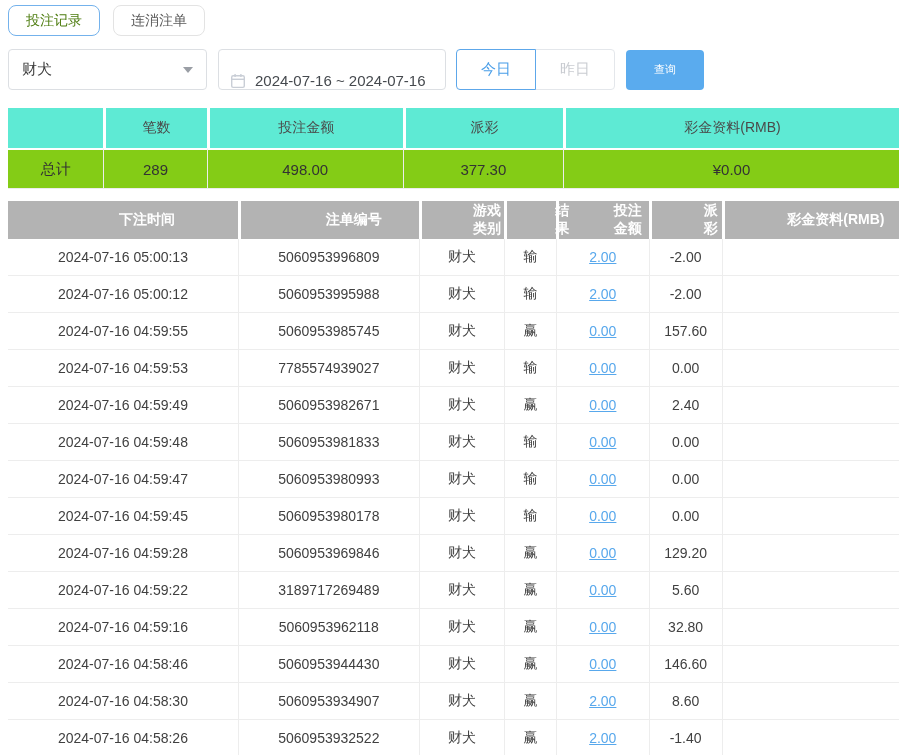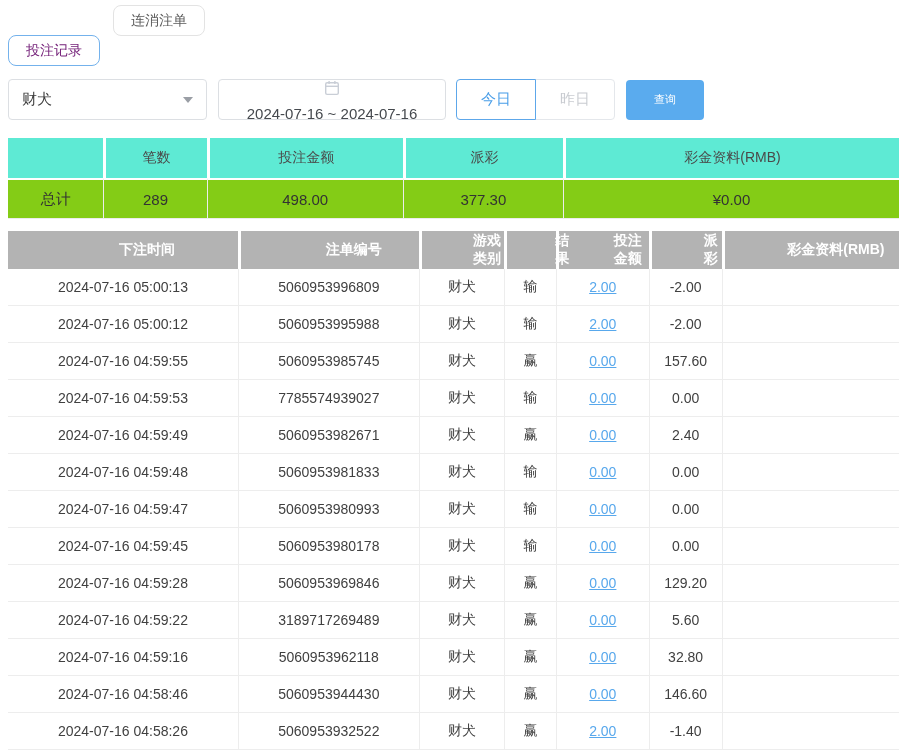--- a/index.html
+++ b/index.html
@@ -11,39 +11,39 @@
   }
   .page { padding: 5px 8px 0 8px; }
 
   
   .tabs { display: flex; gap: 13px; margin-bottom: 13px; }
   .tab {
     height: 31px; line-height: 29px; padding: 0 17px;
     border: 1px solid #e3e3e3; border-radius: 8px;
     background: #fff; font-size: 14px; color: #5a5a5a; cursor: pointer;
   }
-  .tab.active { color: #701a75; border-color: #74b2ec; margin-top: 30px; }
+  .tab.active { color: #4d7c0f; border-color: #74b2ec; }
 
   
   .controls { display: flex; align-items: center; margin-bottom: 18px; }
   .select-box {
     width: 199px; height: 41px; border: 1px solid #dcdfe3; border-radius: 4px;
     display: flex; align-items: center; justify-content: space-between;
     padding: 0 13px; font-size: 15px; color: #3c3c3c; cursor: pointer; background: #fff;
   }
   .caret-down {
     width: 0; height: 0;
     border-left: 5px solid transparent; border-right: 5px solid transparent;
     border-top: 6px solid #9a9ea5;
   }
   .date-box {
     margin-left: 11px; width: 228px; height: 41px;
     border: 1px solid #dcdfe3; border-radius: 4px;
-    display: flex; align-items: center; gap: 9px; padding: 0 11px;
-    font-size: 15px; color: #45494e; cursor: pointer; background: #fff; flex-direction: column;
+    display: flex; align-items: flex-end; gap: 9px; padding: 0 11px;
+    font-size: 15px; color: #45494e; cursor: pointer; background: #fff;
   }
   .btn-group { margin-left: 10px; display: flex; }
   .btn-group .qbtn {
     width: 80px; height: 41px; background: #fff;
     border: 1px solid #e4e7eb; margin-left: -1px;
     font-size: 15px; color: #c9ccd1; cursor: pointer;
     font-family: inherit;
   }
   .btn-group .qbtn:first-child { border-radius: 4px 0 0 4px; margin-left: 0; }
   .btn-group .qbtn:last-child { border-radius: 0 4px 4px 0; }
@@ -306,20 +306,31 @@
       <td>5060953944430</td>
       <td>财犬</td>
       <td>赢</td>
       <td>
         <a class="amount-link">0.00</a>
       </td>
       <td>146.60</td>
       <td></td>
     </tr>
 
+    <tr>
+      <td>2024-07-16 04:58:30</td>
+      <td>5060953934907</td>
+      <td>财犬</td>
+      <td>赢</td>
+      <td>
+        <a class="amount-link">2.00</a>
+      </td>
+      <td>8.60</td>
+      <td></td>
+    </tr>
 
     <tr>
       <td>2024-07-16 04:58:26</td>
       <td>5060953932522</td>
       <td>财犬</td>
       <td>赢</td>
       <td>
         <a class="amount-link">2.00</a>
       </td>
       <td class="neg">-1.40</td>

